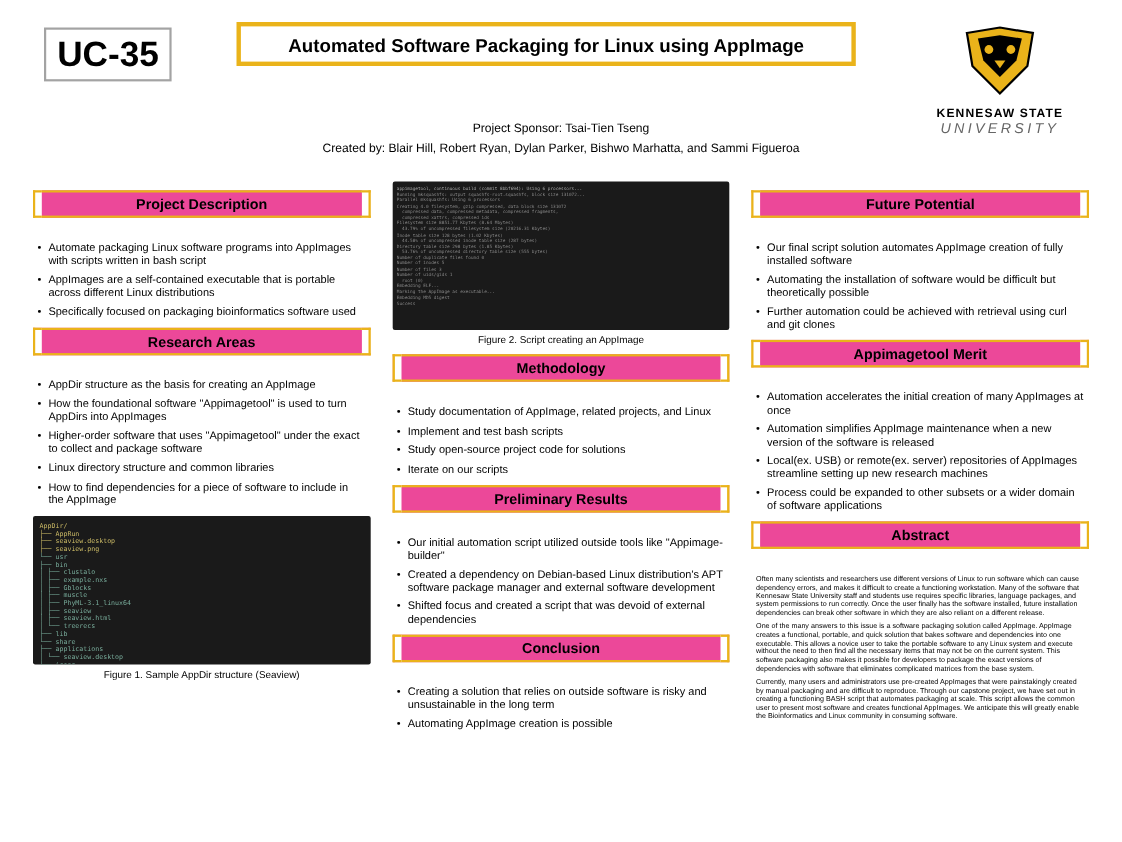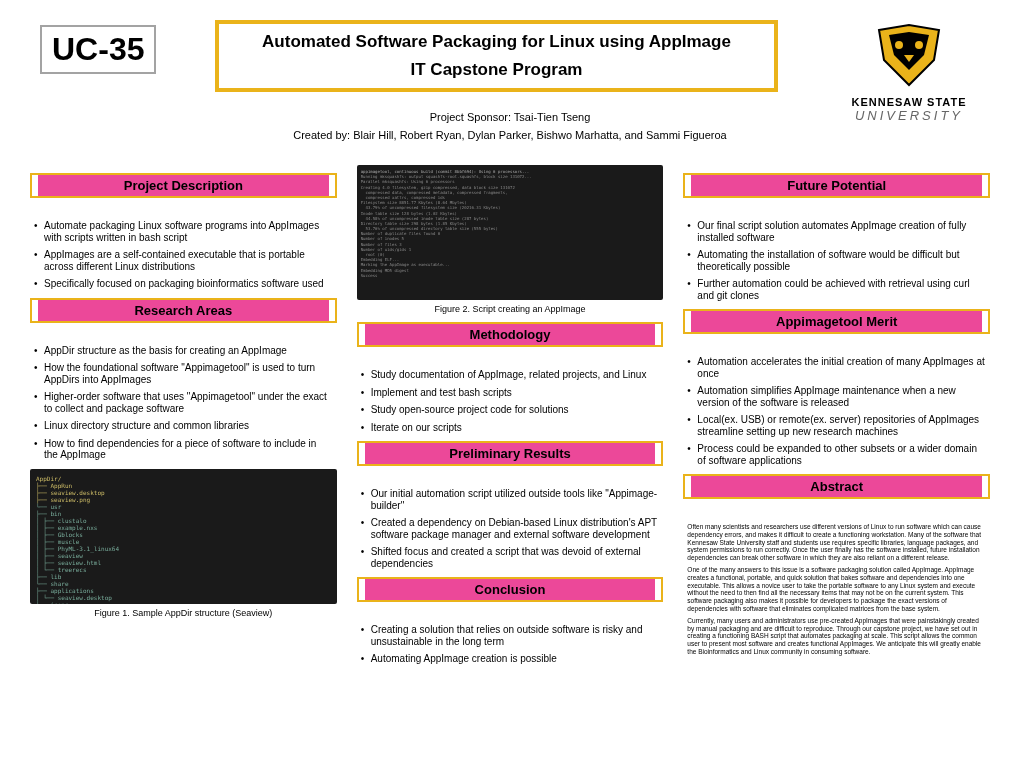--- a/index.html
+++ b/index.html
@@ -38,21 +38,20 @@
 .abstract-text { font-size: 6.5px; line-height: 1.2; padding: 2px 4px; }
 .abstract-text p { margin-bottom: 4px; }
 </style>
 </head>
 <body>
 
 <div class="header-zone">
   <div class="uc-tag">UC-35</div>
   <div class="title-block">
     <h1>Automated Software Packaging for Linux using AppImage</h1>
-    <h2>IT Capstone Program</h2>
   </div>
   <div class="ksu-logo">
     <svg viewBox="0 0 80 70">
       <path d="M10 10 L40 5 L70 10 L65 40 L40 65 L15 40 Z" fill="#eab31a" stroke="#000" stroke-width="2"></path>
       <path d="M20 15 L40 12 L60 15 L55 35 L40 50 L25 35 Z" fill="#000"></path>
       <circle cx="30" cy="25" r="4" fill="#eab31a"></circle>
         <circle cx="50" cy="25" r="4" fill="#eab31a"></circle>
       <path d="M35 35 L40 42 L45 35 Z" fill="#eab31a"></path>
     </svg>
     <div class="ksu-text1">KENNESAW STATE</div>

